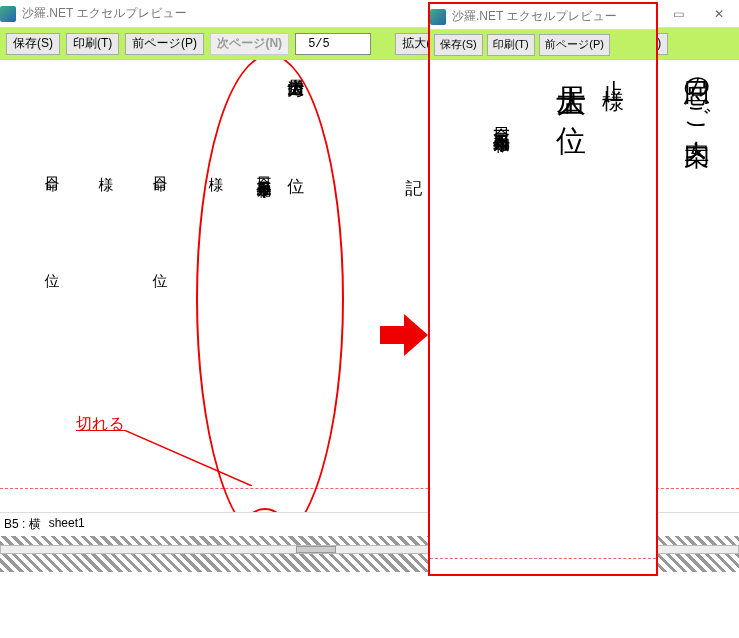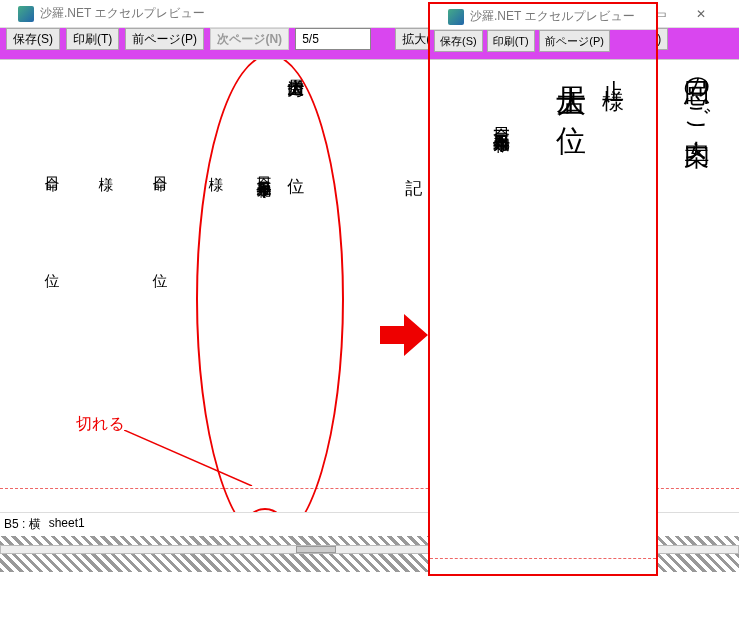--- a/index.html
+++ b/index.html
@@ -12,60 +12,62 @@
     height: 638px;
     position: relative;
     overflow: hidden;
   }
   .titlebar {
     height: 28px;
     background: #fff;
     border-bottom: 1px solid #ddd;
     display: flex;
     align-items: center;
-    padding: 0 18px;
+    padding: 0 0;
     color: #777;
   }
   .titlebar .app-icon {
     width: 16px; height: 16px;
     background: linear-gradient(135deg,#4a8 0%,#26a 100%);
     margin-right: 6px;
     border-radius: 2px;
   }
   .titlebar .title { flex: 1; }
   .titlebar .winbtn {
     width: 40px; height: 22px;
     display: flex; align-items: center; justify-content: center;
     color: #666;
   }
   .toolbar {
     height: 32px;
-    background: #d946ef;
+    background: #bef264;
     border-bottom: 1px solid #ccc;
     display: flex;
+    align-items: center;
     padding: 0 6px;
     gap: 6px;
   }
   .btn {
     background: #e9e9e9;
     border: 1px solid #aaa;
     padding: 2px 6px;
     font-size: 12px;
     height: 22px;
     display: flex;
     align-items: center;
   }
   .btn.disabled { color: #999; background:#eee; border-color:#ccc;font-weight:bold; }
   .field {
     background: #fff;
     border: 1px solid #888;
     height: 22px;
-    padding: 0 6px;
-    display: flex;
-    align-items: center;
+    padding: 0 12px;
+    display: flex;
+    align-items: center;
+    font-family: Liberation Mono, monospace;
   }
   .field.page { width: 76px; }
   .field.zoom { width: 78px; justify-content: space-between; }
   .field.zoom .chev { font-size: 10px; color:#333; }
 
   .canvas {
     position: relative;
     background: #fff;
     height: 516px;
     overflow: hidden;
@@ -99,21 +101,21 @@
     border: 2px solid #e00;
     border-radius: 50%;
     pointer-events: none;
   }
   .ellipse.big { top: -6px; left: 196px; width: 148px; height: 490px; }
   .ellipse.sm  { top: 448px; left: 244px; width: 42px; height: 42px; }
   .ann-label {
     position: absolute;
     color: #e00;
     font-size: 16px;
-    top: 354px; left: 76px;
+    top: 354px; left: 76px; text-decoration: underline;
   }
   .ann-line {
     position: absolute;
     width: 132px; height: 56px;
     top: 370px; left: 124px;
     pointer-events:none;
   }
   .red-arrow {
     position:absolute;
     top: 254px; left: 380px;

